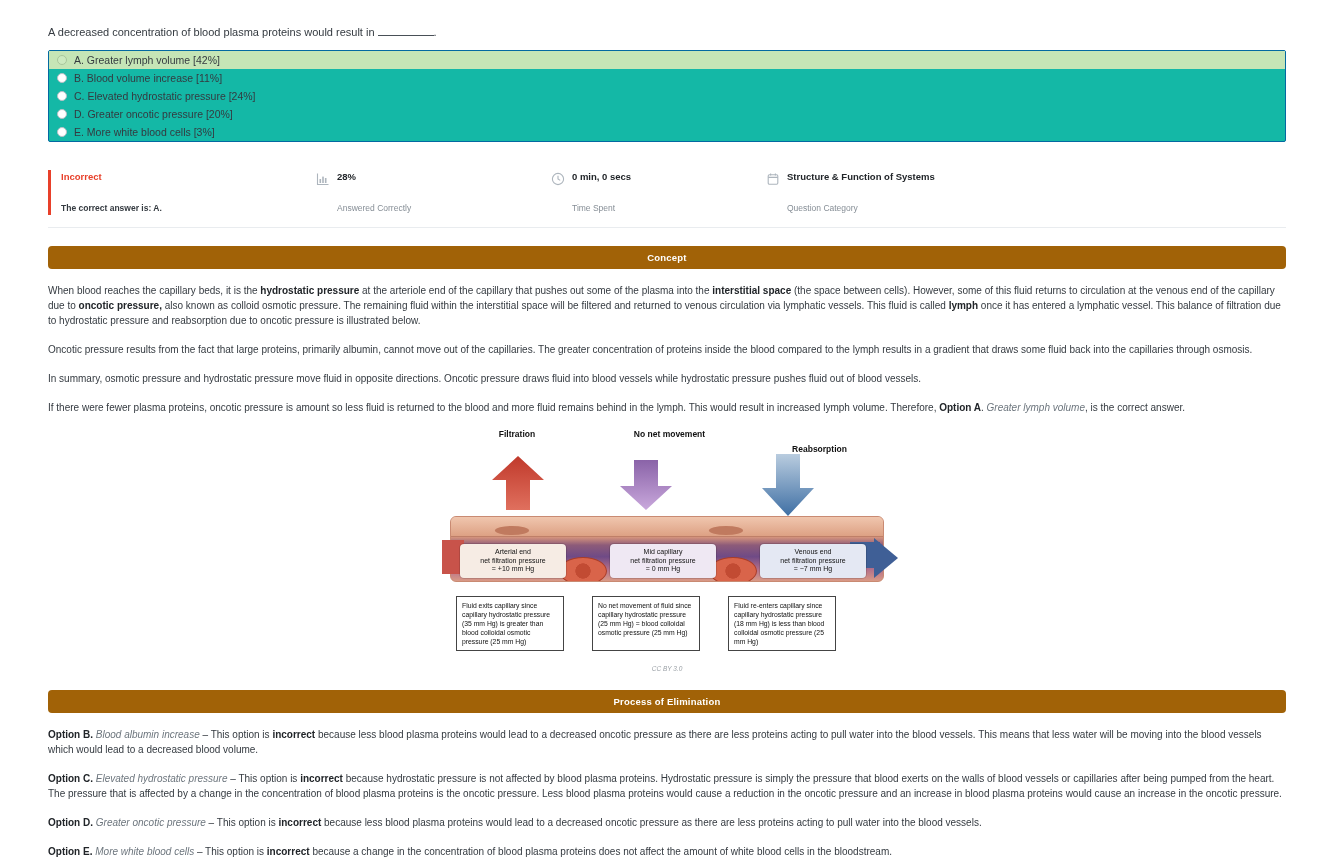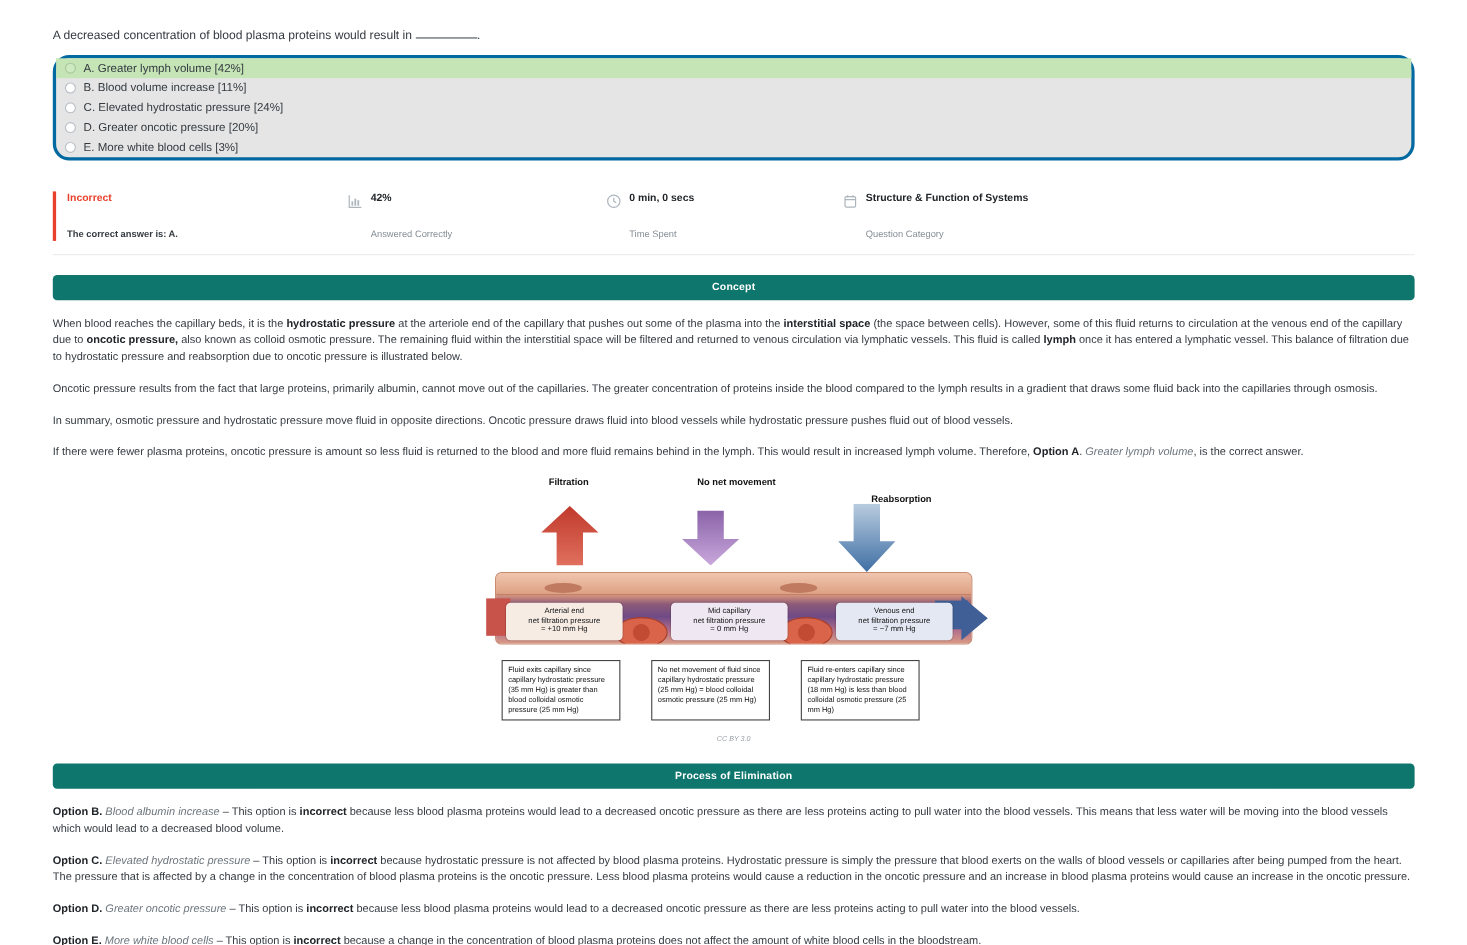--- a/index.html
+++ b/index.html
@@ -10,21 +10,21 @@
     color:#343a40;
     overflow:hidden;
   }
   .page{ padding:0 48px; box-sizing:border-box; width:1334px; }
 
   .q-title{ font-size:11px; font-weight:bold; color:#212529; margin:18px 0 0 0; letter-spacing:.1px;}
   .q-stem{ font-size:11px; color:#343a40; margin:26px 0 12px 0;}
   .blank{ border-bottom:1px solid #495057; display:inline-block; width:56px; }
 
   
-  .options{ border:3px solid #0369a1; border-radius:15px; background:#e5e5e5; padding:0; }
+  .options{ border:1px solid #0369a1; border-radius:2px; background:#14b8a6; padding:0; }
   .opt{ display:flex; align-items:center; gap:7px; height:18px; padding:0 8px; font-size:10.5px; color:#343a40;}
   .opt.correct{ background:#c5e5b6; }
   .radio{ width:8px; height:8px; border:1px solid #b9bfc6; border-radius:50%; background:#fff; flex:0 0 auto;}
   .opt.correct .radio{ border-color:#a9c69c; background:#cdeac0;}
 
   
   .stats{ display:flex; align-items:flex-start; border-bottom:1px solid #e9ecef; margin-top:22px; padding:6px 0 12px 0;}
   .stat{ display:flex; align-items:flex-start; gap:7px; }
   .stat.s1{ width:255px; border-left:3px solid #e8402a; padding-left:10px;}
   .stat.s2{ width:235px;}
@@ -32,21 +32,21 @@
   .stat.s4{ width:auto;}
   .stat-ico{ width:14px;height:14px; flex:0 0 auto; margin-top:2px; color:#adb5bd;}
   .stat-ico svg{ display:block; }
   .stat-top{ font-size:9.5px; font-weight:bold; color:#212529; line-height:13px;}
   .stat-top.red{ color:#e8402a; }
   .stat-sub{ font-size:8.5px; color:#868e96; line-height:13px; margin-top:19px;}
   .stat.s1 .stat-sub{ color:#343a40; font-weight:bold; font-size:8.5px;}
 
   
   .sec-head{
-    background:#0f766e; color:#fff; text-align:center; font-size:9.5px; font-weight:bold;
+    background:#a16207; color:#fff; text-align:center; font-size:9.5px; font-weight:bold;
     border-radius:4px; padding:6px 0; margin:18px 0 0 0; letter-spacing:.2px;
   }
   .para{ font-size:10px; line-height:15px; color:#343a40; margin:14px 0 0 0;}
   .para b{ font-weight:bold; color:#212529;}
   .para i{ font-style:italic; color:#6c757d;}
 
   
   .figure{ margin:14px auto 0 auto; width:450px; }
   .fig-labels{ display:flex; font-size:8.5px; font-weight:bold; color:#111; }
   .fig-labels span{ text-align:center; }
@@ -139,21 +139,21 @@
     <div class="stat s2">
       <span class="stat-ico">
         <svg width="14" height="14" viewBox="0 0 14 14" fill="none" stroke="#adb5bd" stroke-width="1.1">
           <path d="M1.5 1.5v11h11"></path>
             <rect x="3.5" y="7" width="1.6" height="4" fill="#adb5bd" stroke="none"></rect>
           <rect x="6.2" y="4.6" width="1.6" height="6.4" fill="#adb5bd" stroke="none"></rect>
           <rect x="8.9" y="6" width="1.6" height="5" fill="#adb5bd" stroke="none"></rect>
         </svg>
       </span>
       <div>
-        <div class="stat-top">42%</div>
+        <div class="stat-top">28%</div>
         <div class="stat-sub">Answered Correctly</div>
       </div>
     </div>
 
     <div class="stat s3">
       <span class="stat-ico">
         <svg width="14" height="14" viewBox="0 0 14 14" fill="none" stroke="#adb5bd" stroke-width="1.1">
           <circle cx="7" cy="7" r="5.6"></circle>
             <path d="M7 3.8V7l2.2 1.4"></path>
         </svg>

